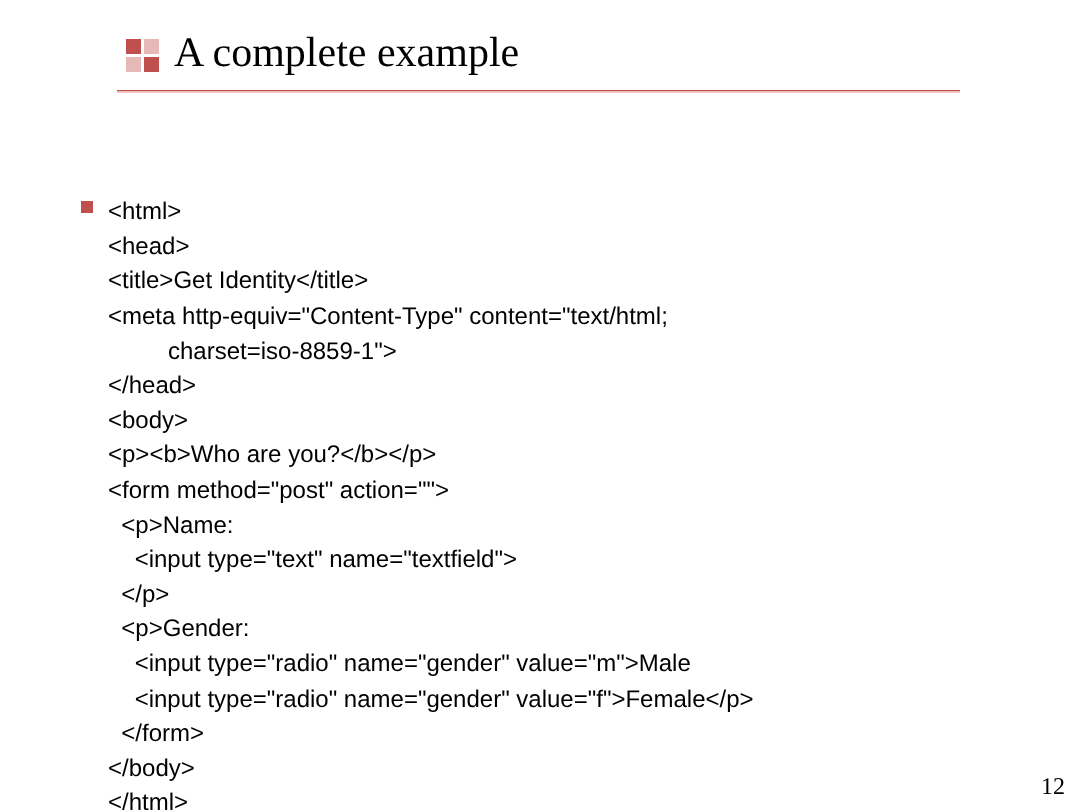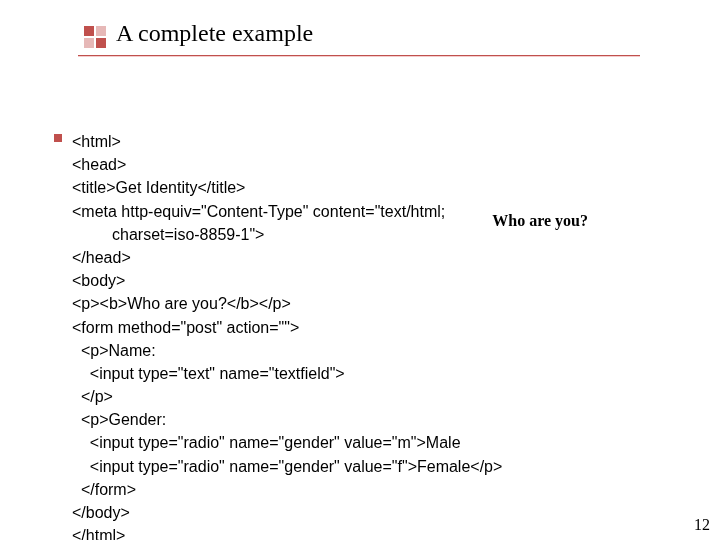--- a/index.html
+++ b/index.html
@@ -22,21 +22,21 @@
     top: 26px;
     width: 22px;
     height: 22px;
   }
   .bullet .r1 { position: absolute; top: 0; left: 0; width: 10px; height: 10px; background: #c0504d; }
   .bullet .r2 { position: absolute; top: 0; left: 12px; width: 10px; height: 10px; background: #e6b8b7; }
   .bullet .r3 { position: absolute; top: 12px; left: 0; width: 10px; height: 10px; background: #e6b8b7; }
   .bullet .r4 { position: absolute; top: 12px; left: 12px; width: 10px; height: 10px; background: #c0504d; }
   .title {
     font-family: "Times New Roman", Times, serif;
-    font-size: 24px;
+    font-size: 28px;
     color: #000;
     margin: 0 0 8px 116px;
     font-weight: normal;
   }
   .underline {
     margin-left: 78px;
     width: 562px;
     height: 0;
     border-top: 1px solid #c0504d;
     border-bottom: 1px solid #f4cccc;
@@ -133,16 +133,15 @@
 <span>  &lt;/p&gt;</span>
 <span>  &lt;p&gt;Gender:</span>
 <span>    &lt;input type="radio" name="gender" value="m"&gt;Male</span>
 <span>    &lt;input type="radio" name="gender" value="f"&gt;Female&lt;/p&gt;</span>
 <span>  &lt;/form&gt;</span>
 <span>&lt;/body&gt;</span>
 <span>&lt;/html&gt;</span></div>
 </div>
 
 <div class="preview">
-  <div class="whoru">Who are you?</div>
 </div>
 
 <div class="page-num">12</div>
 
 </body></html>

